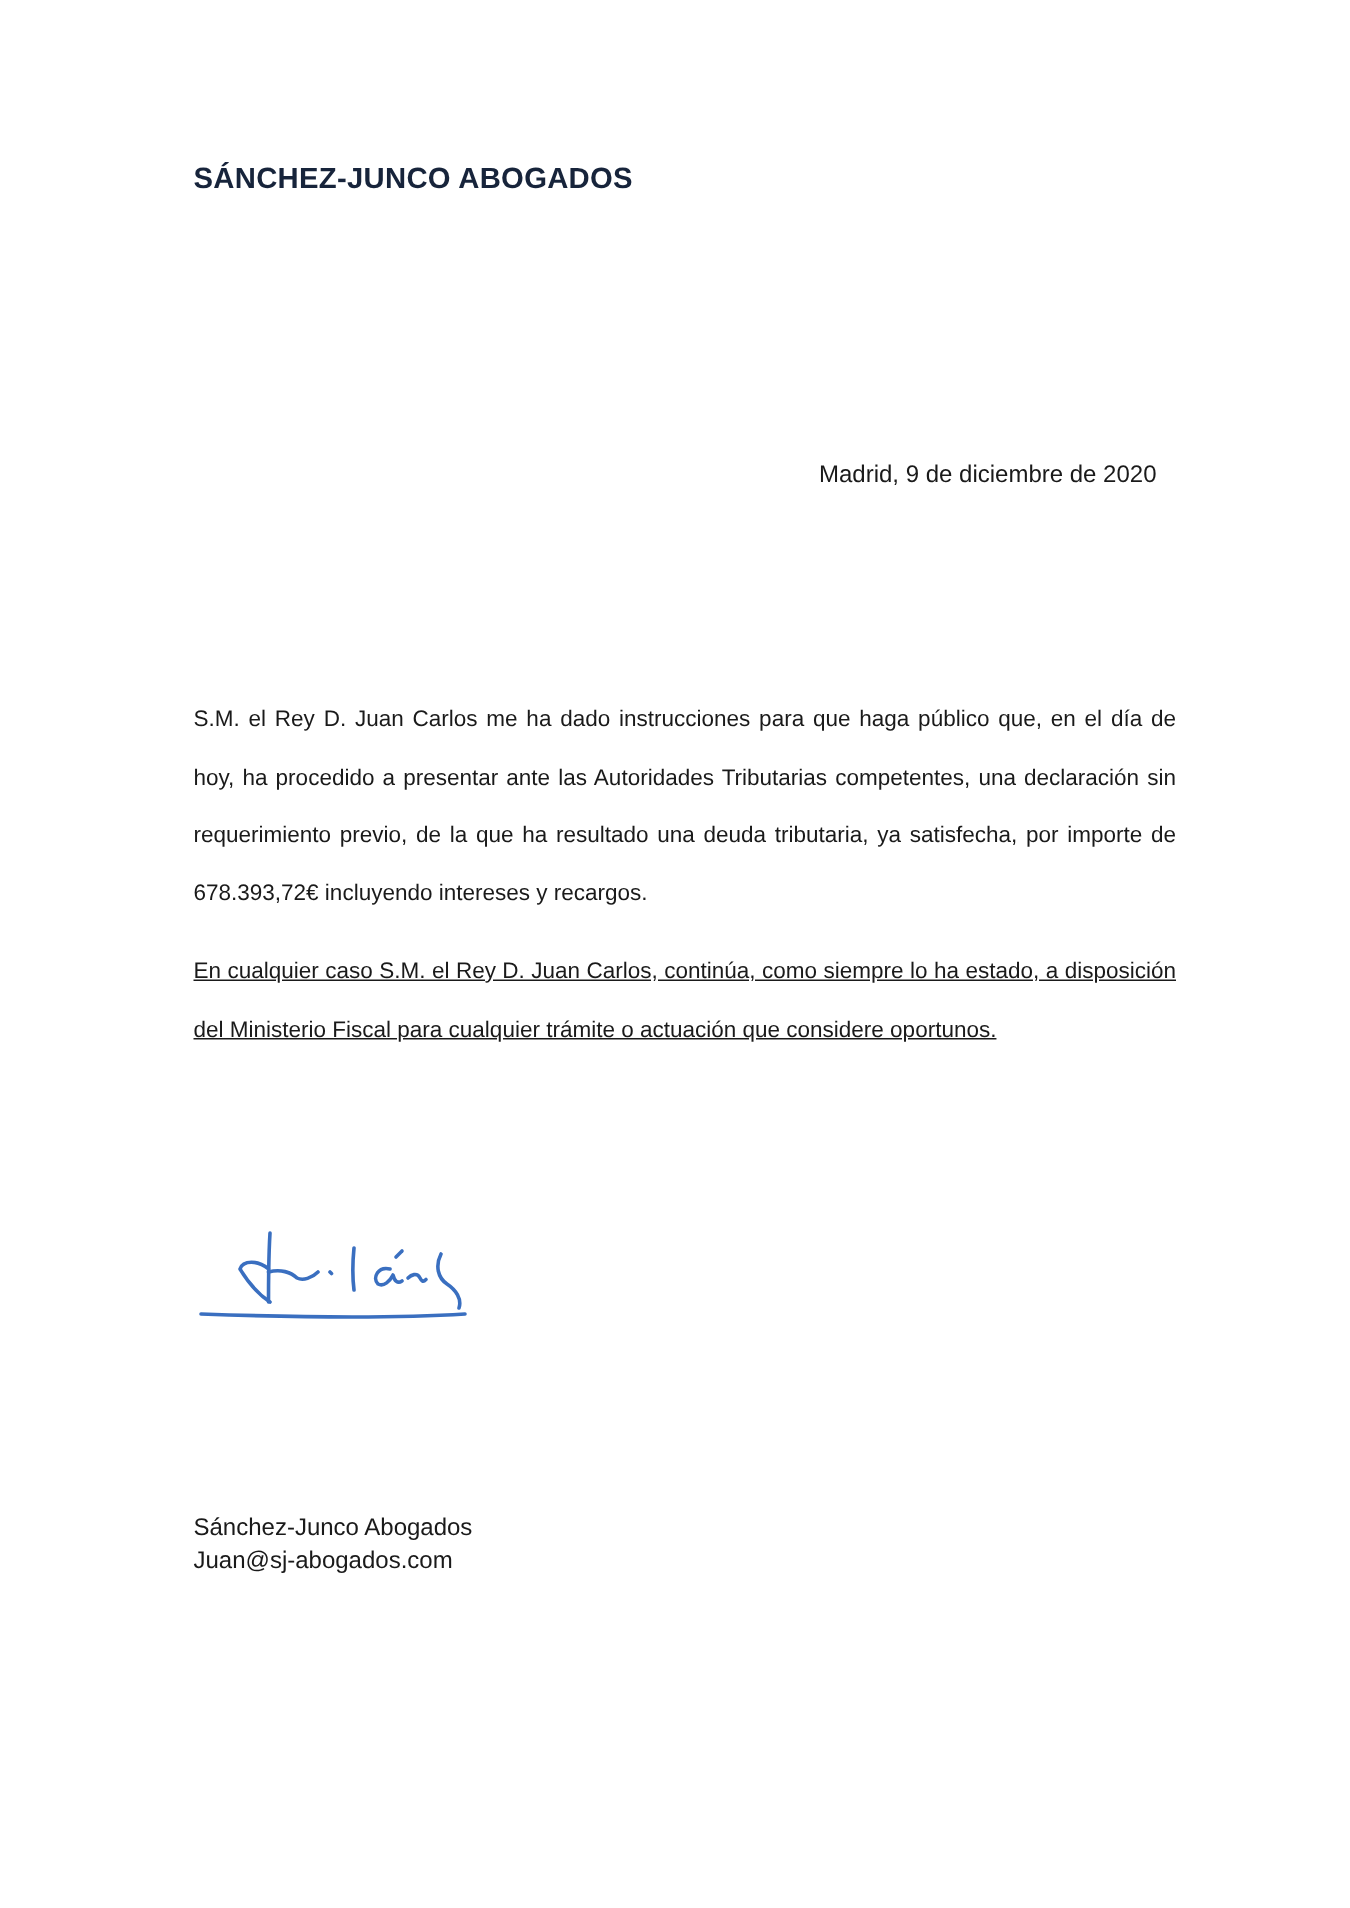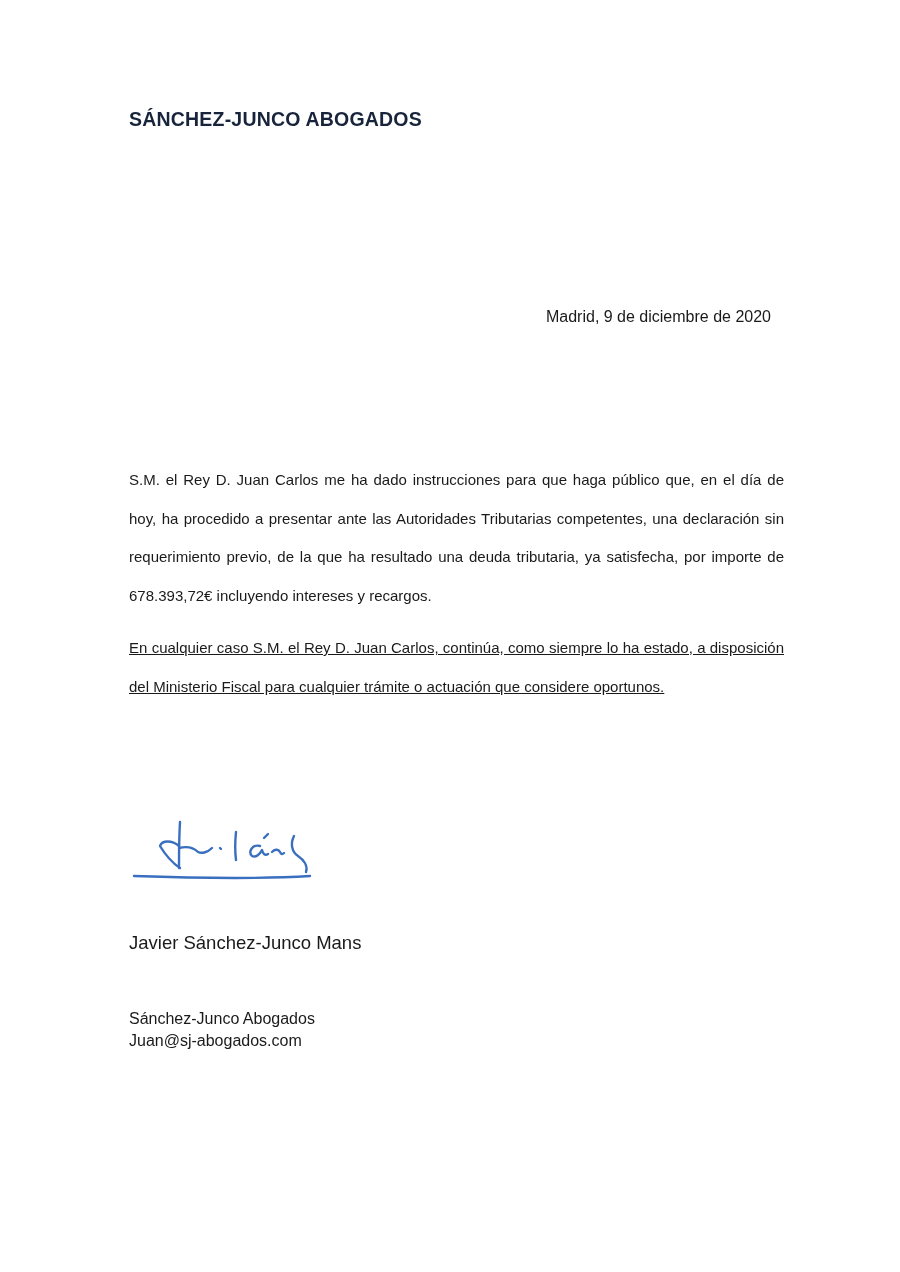--- a/index.html
+++ b/index.html
@@ -38,19 +38,18 @@
     <path d="M88 30 L 89 31"></path>
     <path d="M104 14 C 103 24, 103 34, 104 42"></path>
     <path d="M128 28 C 120 26, 116 34, 120 38 C 124 40, 128 36, 130 32 C 131 36, 133 38, 136 36"></path>
     <path d="M132 20 L 136 16"></path>
     <path d="M140 34 C 142 32, 146 30, 148 34 C 149 36, 150 37, 152 35"></path>
     <path d="M162 18 C 158 26, 160 34, 166 38 C 172 42, 176 48, 174 54"></path>
   </g>
 </svg>
 
 <div class="signer">
-  <span class="line">Javier Sánchez-Junco Mans</span>
 </div>
 
 <div class="firm">
   <span class="line">Sánchez-Junco Abogados</span>
   <span class="line">Juan@sj-abogados.com</span>
 </div>
 
 </body></html>

